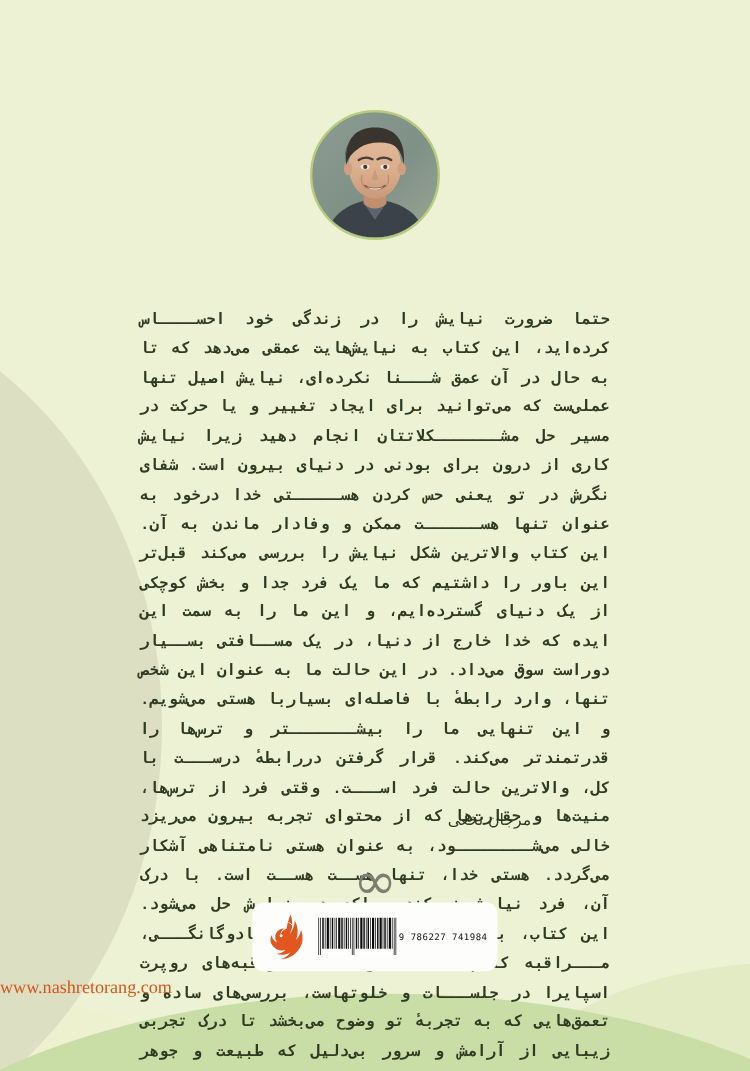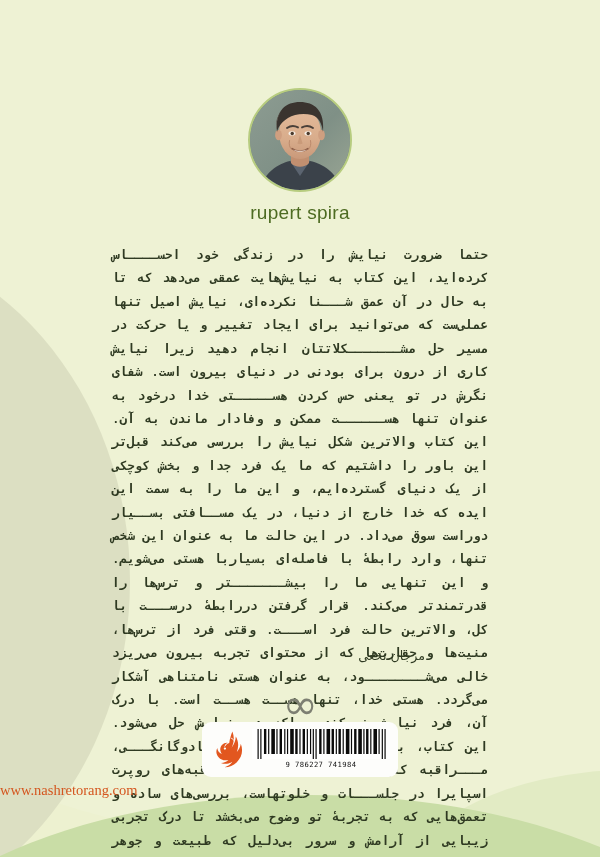--- a/index.html
+++ b/index.html
@@ -185,21 +185,21 @@
     width: 36px;
     height: 42px;
     flex: 0 0 36px;
   }
   .pub-logo svg { display: block; width: 100%; height: 100%; }
 
   .barcode {
     flex: 1 1 auto;
     height: 44px;
     display: flex;
-    flex-direction: column;
+    flex-direction: row;
     align-items: center;
     justify-content: center;
     padding-bottom: 1px;
   }
   .barcode-bars {
     width: 100%;
     height: 30px;
     display: block;
   }
   .barcode-digits {
@@ -285,21 +285,20 @@
             <path d="M50 45 L47.4 53.4 C48.6 54.4 51.4 54.4 52.6 53.4 Z" fill="#c99a79"></path>
 
             <path d="M42 58.6 C46 61.8 54 61.8 58 58.6" stroke="#8a5a44" stroke-width="1.7" fill="none" stroke-linecap="round"></path>
             <path d="M43.2 59.4 C46.5 61.2 53.5 61.2 56.8 59.4 C53.5 62.6 46.5 62.6 43.2 59.4 Z" fill="#f0e2d8"></path>
 
             <path d="M39.5 50.5 C38.6 54.4 39.6 57.6 41.6 59.4" stroke="#bb8a6c" stroke-width="1" fill="none" stroke-linecap="round"></path>
             <path d="M60.5 50.5 C61.4 54.4 60.4 57.6 58.4 59.4" stroke="#bb8a6c" stroke-width="1" fill="none" stroke-linecap="round"></path>
           </g>
         </svg>
       </div>
-      <div class="author-latin">rupert spira</div>
     </div>
 
     <div class="blurb">
       <p>حتما ضرورت نیایش را در زندگی خود احســــاس کرده‌اید، این کتاب به نیایش‌هایت عمقی می‌دهد که تا به حال در آن عمق شـــنا نکرده‌ای، نیایش اصیل تنها عملی‌ست که می‌توانید برای ایجاد تغییر و یا حرکت در مسیر حل مشـــــــکلاتتان انجام دهید زیرا نیایش کاری از درون برای بودنی در دنیای بیرون است. شفای نگرش در تو یعنی حس کردن هســـــتی خدا درخود به عنوان تنها هســــــت ممکن و وفادار ماندن به آن. این کتاب والاترین شکل نیایش را بررسی می‌کند قبل‌تر این باور را داشتیم که ما یک فرد جدا و بخش کوچکی از یک دنیای گسترده‌ایم، و این ما را به سمت این ایده که خدا خارج از دنیا، در یک مســافتی بســیار دوراست سوق می‌داد. در این حالت ما به عنوان این شخص تنها، وارد رابطهٔ با فاصله‌ای بسیاربا هستی می‌شویم. و این تنهایی ما را بیشـــــــتر و ترس‌ها را قدرتمندتر می‌کند. قرار گرفتن دررابطهٔ درســـت با کل، والاترین حالت فرد اســـت. وقتی فرد از ترس‌ها، منیت‌ها و حقارت‌ها که از محتوای تجربه بیرون می‌ریزد خالی می‌شــــــــود، به عنوان هستی نامتناهی آشکار می‌گردد. هستی خدا، تنها هســت هســت است. با درک آن، فرد نیایش نمی‌کند، بلکه در نیایش حل می‌شود.</p>
       <p class="last">این کتاب، به ما کمک می‌کند تا روی نادوگانگـــی، مـــراقبه کنیم. جملات این کتاب، مراقبه‌های روپرت اسپایرا در جلســـات و خلوتهاست، بررسی‌های ساده و تعمق‌هایی که به تجربهٔ تو وضوح می‌بخشد تا درک تجربی زیبایی از آرامش و سرور بی‌دلیل که طبیعت و جوهر وجود توست، داشته باشی.</p>
     </div>
 
     <div class="translator">مرجان نخعی</div>
 
     <div class="infinity-mark">∞</div>

